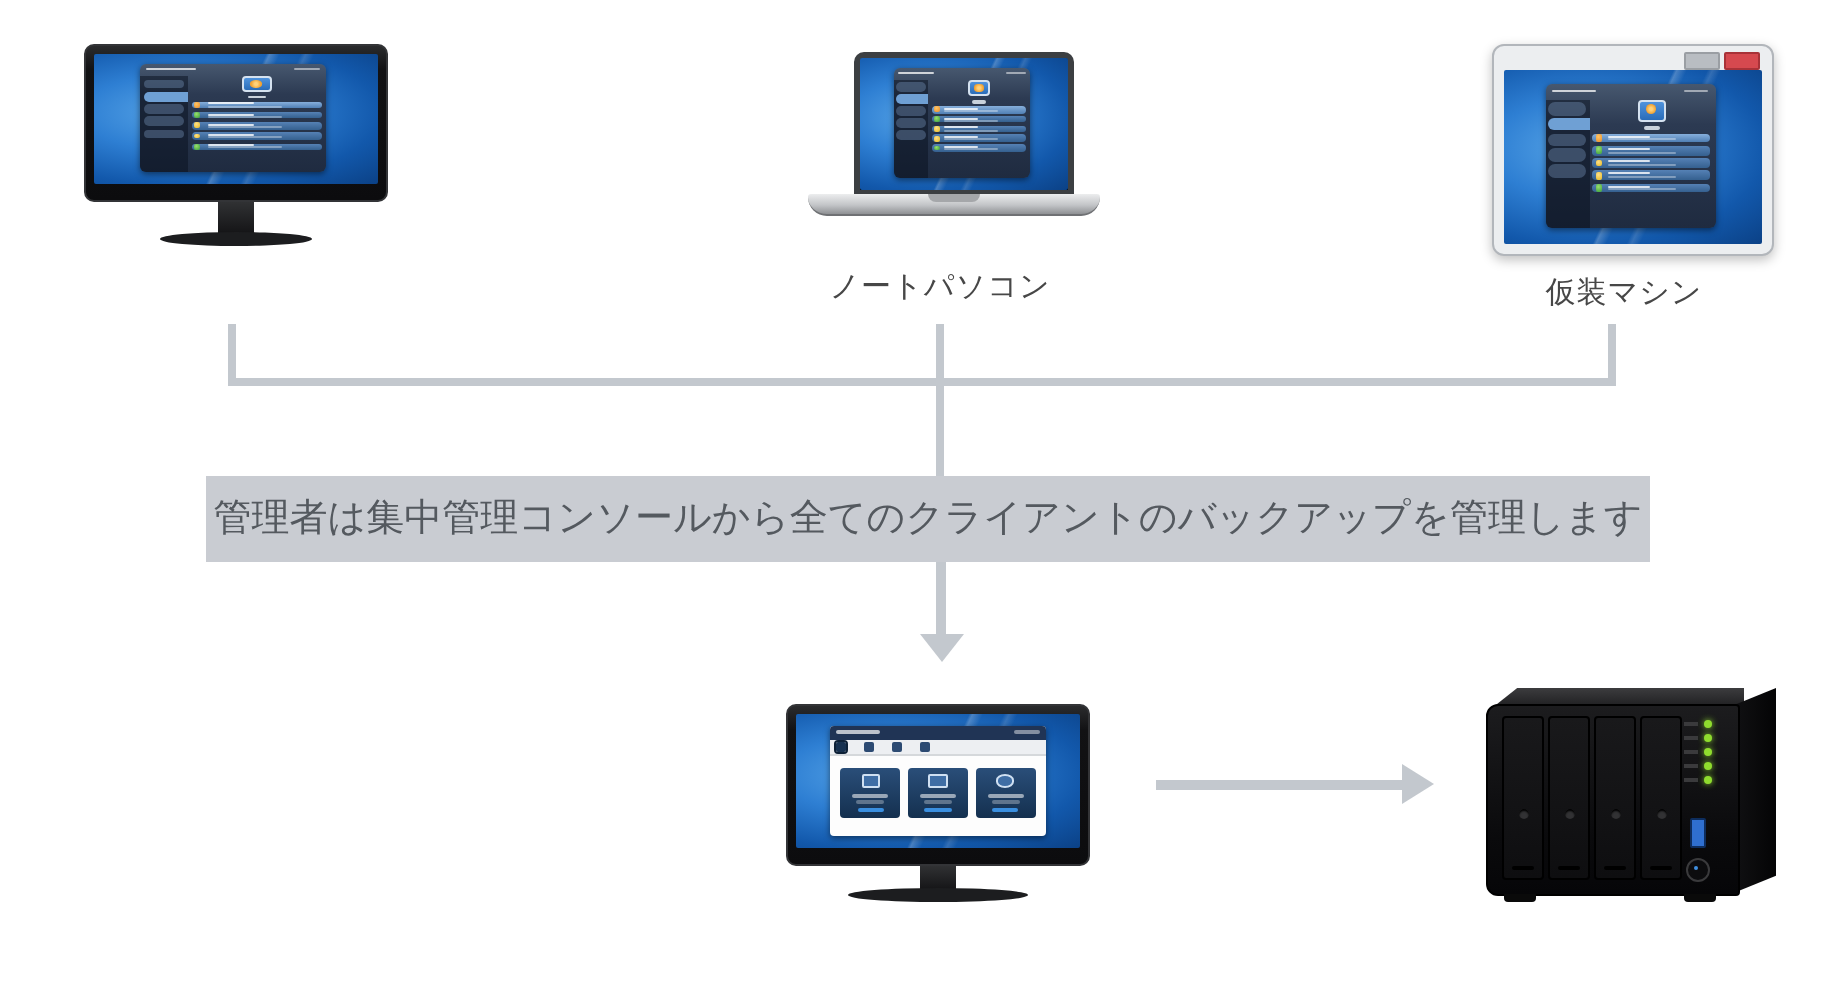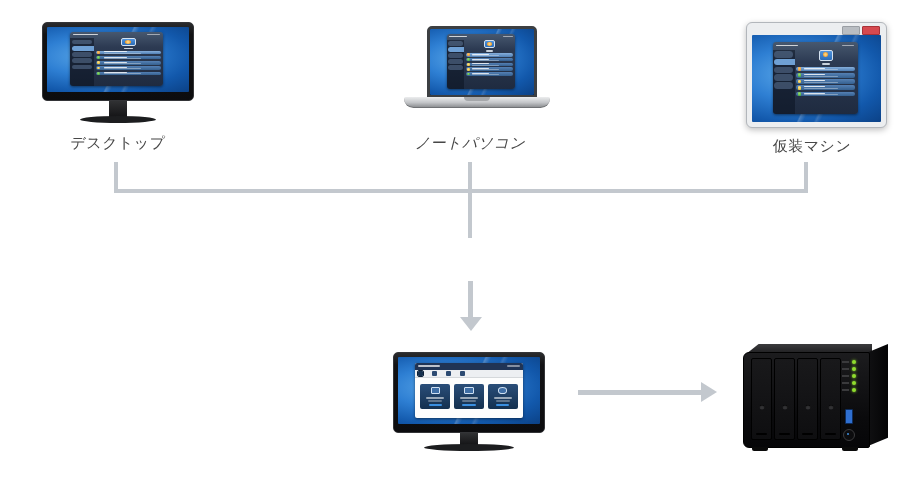--- a/index.html
+++ b/index.html
@@ -166,21 +166,20 @@
                 <div class="rtx"></div>
                 <div class="rtx2"></div>
               </div>
           </div>
         </div>
       </div>
     </div>
   </div>
   <div class="monitor-neck" style="left:109px;top:101px;width:18px;height:16px;"></div>
   <div class="monitor-base" style="left:80px;top:116px;width:76px;height:7px;"></div>
-  <div class="node-label" style="left:43px;top:134px;width:150px;">デスクトップ</div>
 
   <div class="laptop-screen" style="left:427px;top:26px;width:110px;height:72px;">
     <div class="screen" style="left:0;top:0;right:0;bottom:0;">
       <div class="wallpaper"></div>
       <div class="capp">
         <div class="tbar">
           <div class="ttext"></div>
           <div class="tdots"></div>
         </div>
         <div class="side">
@@ -222,21 +221,21 @@
                 <div class="rtx2"></div>
               </div>
           </div>
         </div>
       </div>
     </div>
   </div>
   <div class="laptop-base" style="left:404px;top:97px;width:146px;height:11px;">
     <div class="laptop-notch"></div>
   </div>
-  <div class="node-label" style="left:395px;top:134px;width:150px;font-style:italic;">ノートパソコン</div>
+  <div class="node-label" style="left:395px;top:134px;width:150px;">ノートパソコン</div>
 
   <div class="vm-window" style="left:746px;top:22px;width:141px;height:106px;">
     <div class="vm-btn gray" style="right:26px;top:3px;width:16px;"></div>
     <div class="vm-btn red" style="right:6px;top:3px;width:16px;"></div>
     <div class="screen" style="left:5px;top:12px;right:5px;bottom:5px;">
       <div class="wallpaper"></div>
       <div class="capp">
         <div class="tbar">
           <div class="ttext"></div>
           <div class="tdots"></div>
@@ -284,20 +283,21 @@
       </div>
     </div>
   </div>
   <div class="node-label" style="left:737px;top:137px;width:150px;">仮装マシン</div>
 
   <div class="line" style="left:114px;top:162px;width:4px;height:31px;"></div>
   <div class="line" style="left:468px;top:162px;width:4px;height:76px;"></div>
   <div class="line" style="left:804px;top:162px;width:4px;height:31px;"></div>
   <div class="line" style="left:114px;top:189px;width:694px;height:4px;"></div>
 
+  <div class="banner">管理者は集中管理コンソールから全てのクライアントのバックアップを管理します</div>
 
   <div class="line" style="left:468px;top:281px;width:5px;height:37px;"></div>
   <div class="arrow-head-down" style="left:460px;top:317px;"></div>
 
   <div class="monitor-bezel" style="left:393px;top:352px;width:152px;height:81px;">
     <div class="screen" style="left:4px;top:4px;right:4px;bottom:8px;">
       <div class="wallpaper"></div>
       <div class="mapp">
         <div class="mtbar">
           <div class="ttext" style="position:absolute;left:3%;top:32%;width:20%;height:22%;background:rgba(255,255,255,.7);border-radius:1px;"></div>

